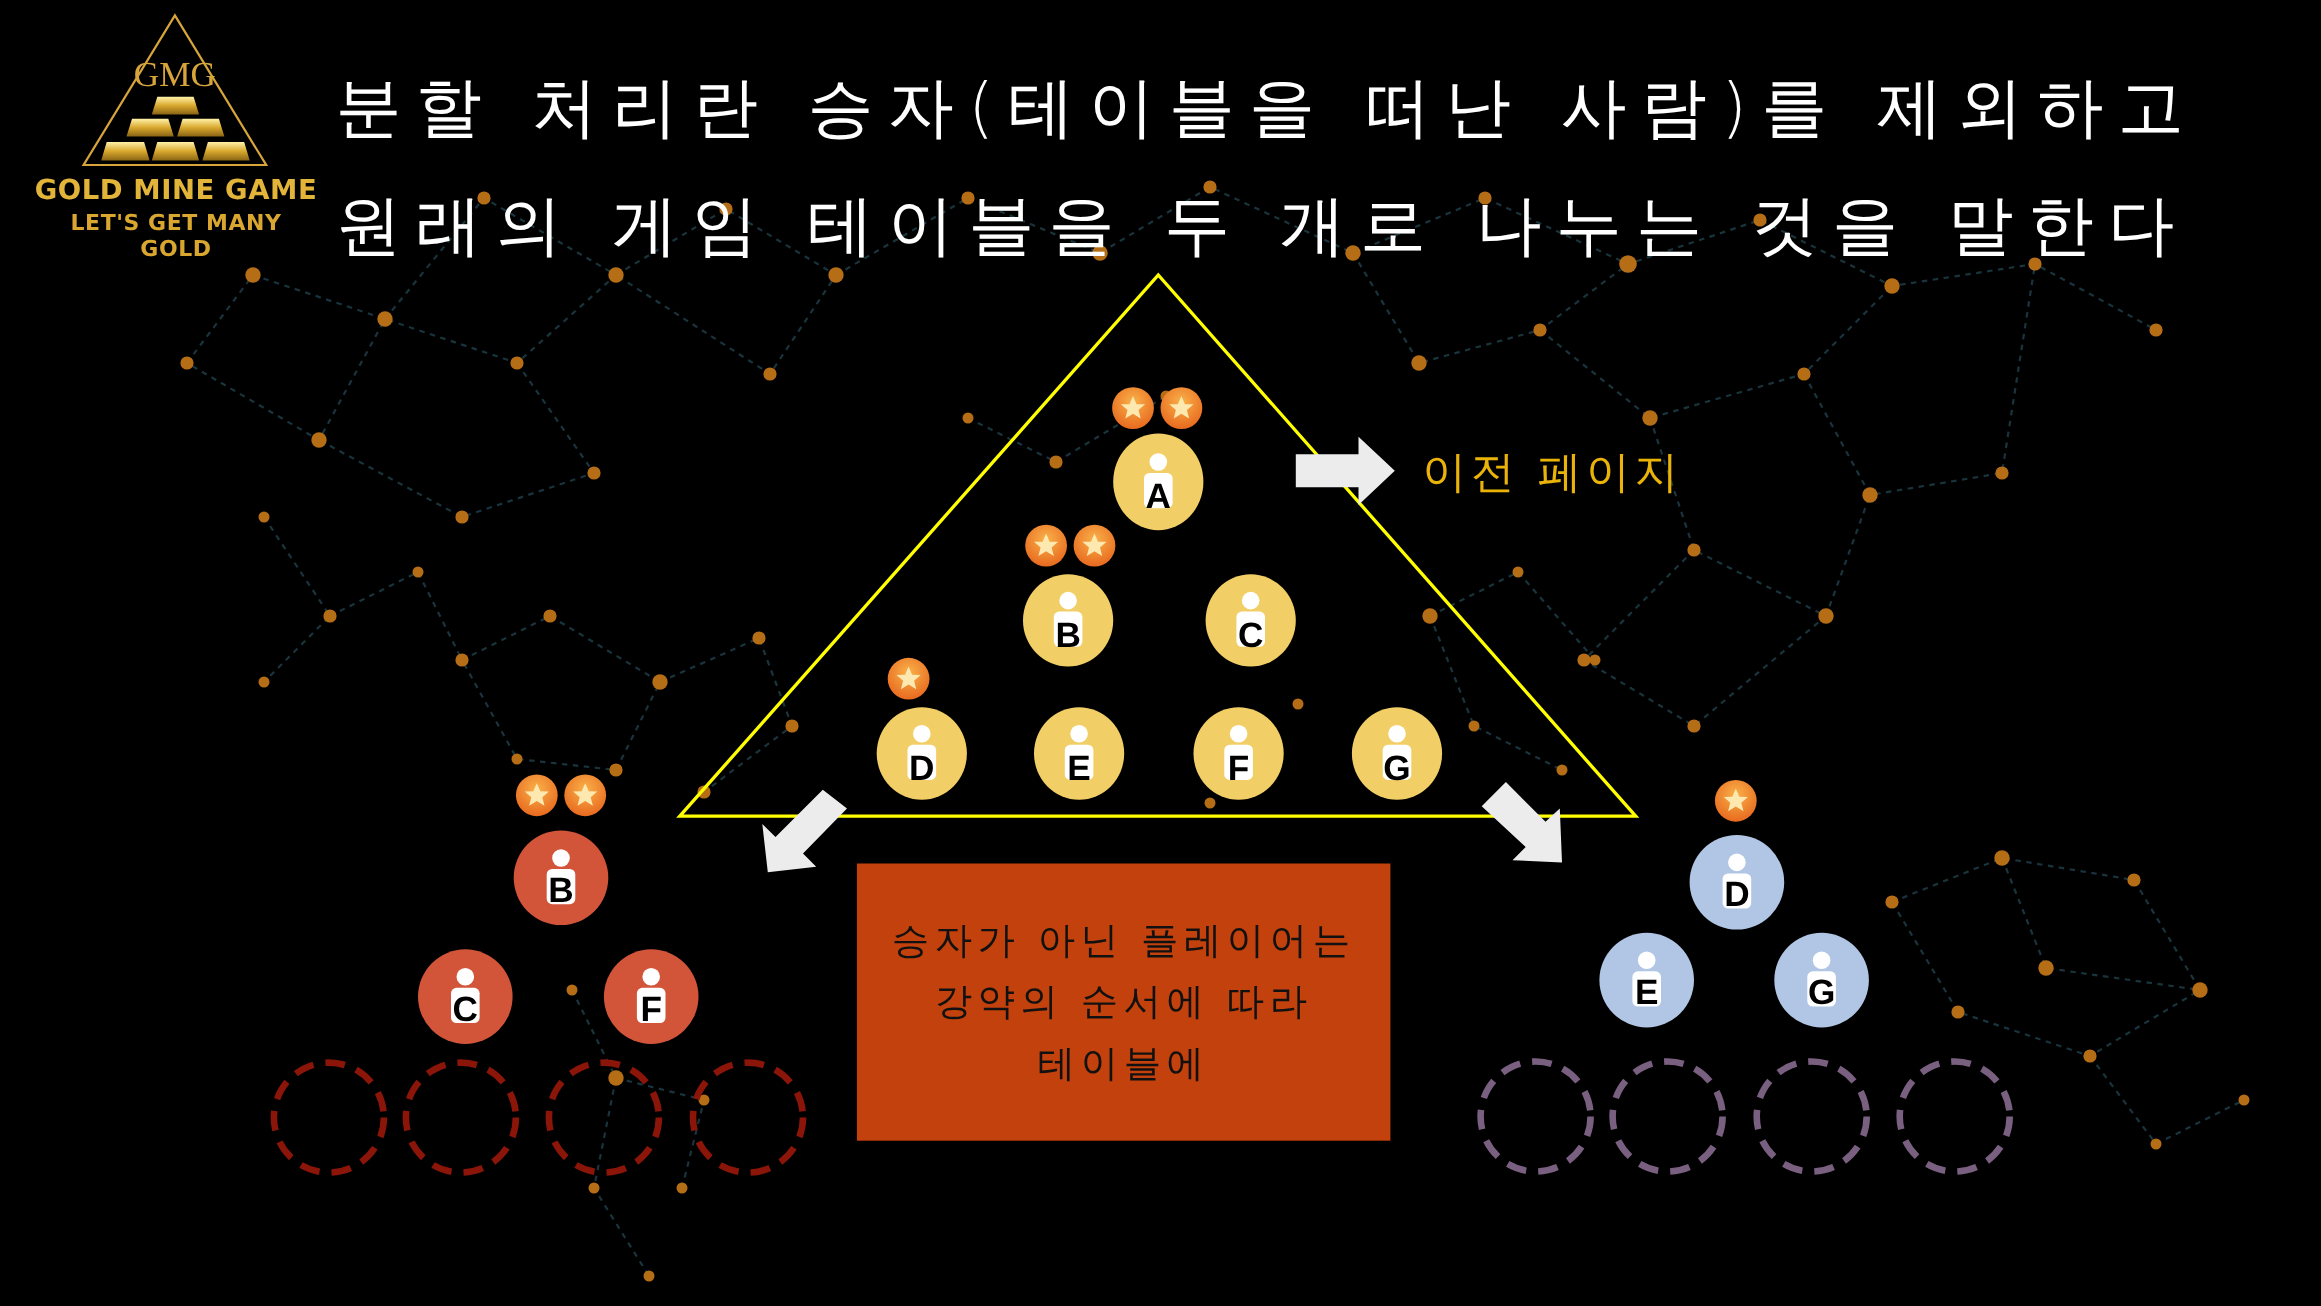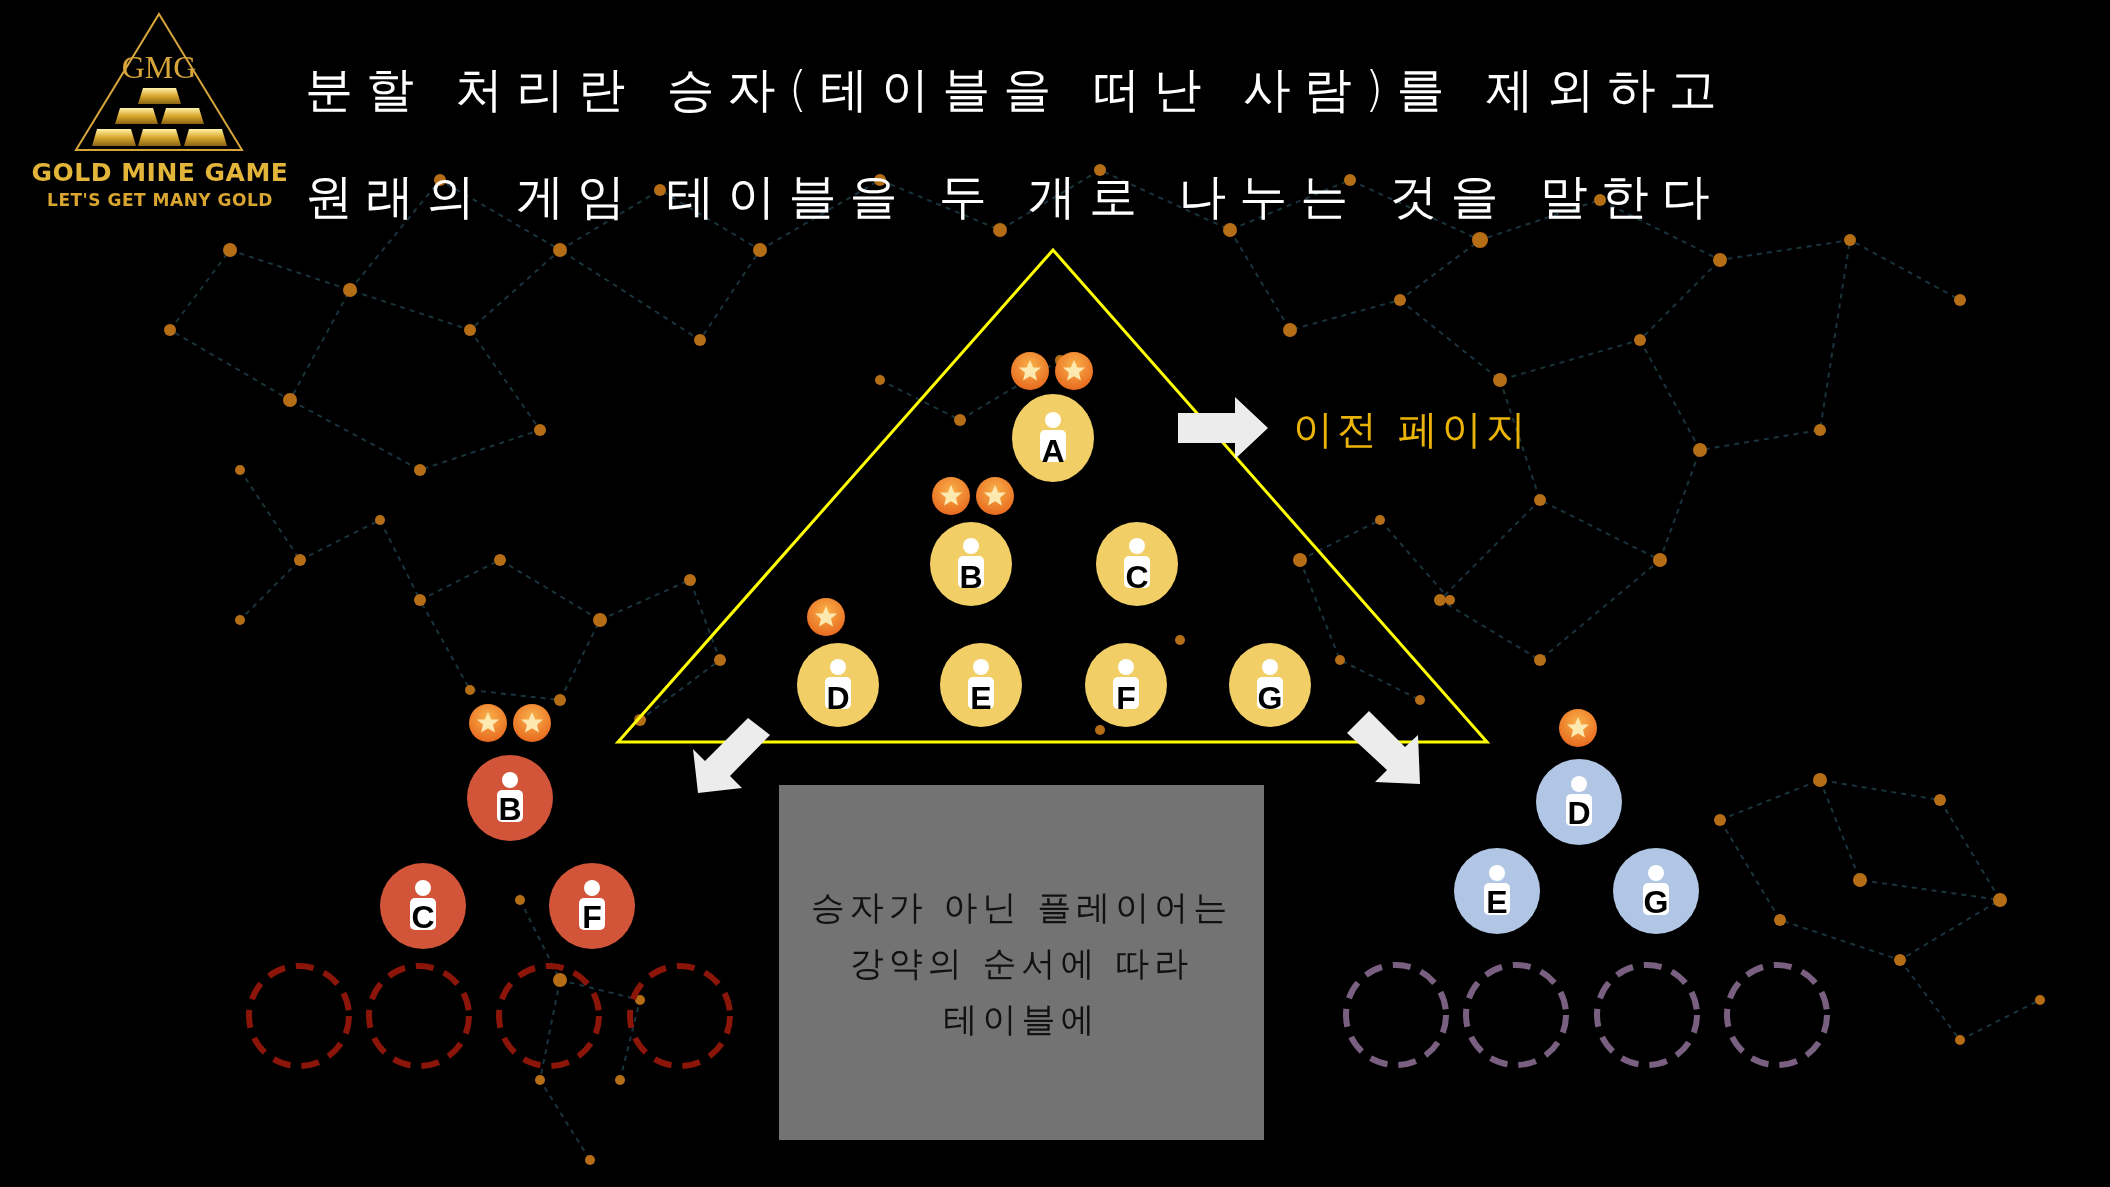--- a/index.html
+++ b/index.html
@@ -1,24 +1,24 @@
 <!DOCTYPE html>
 <html><head>
 <meta charset="utf-8">
 <style>
   html, body { margin:0; padding:0; background:#000; }
   body { width:2110px; height:1187px; position:relative; overflow:hidden; font-family:"DejaVu Sans", sans-serif; }
   #stage { position:absolute; left:0; top:0; width:2110px; height:1187px;padding-left:41px; }
   .logo-title { position:absolute; left:30px; top:158px; width:260px; text-align:center; color:#e2b43a; font-family:"DejaVu Sans", sans-serif; font-weight:bold; font-size:25px; letter-spacing:0.5px; }
-  .logo-sub { position:absolute; left:30px; top:190px; width:260px; text-align:center; color:#d9a62f; font-family:"DejaVu Sans", sans-serif; font-weight:bold; font-size:17px; letter-spacing:0.5px; }
-  .title-line { position:absolute; left:305px; color:#fff; font-family:"DejaVu Sans", sans-serif; font-size:48px; letter-spacing:13px; white-space:nowrap; font-weight:300; }
+  .logo-sub { position:absolute; left:30px; top:190px; width:260px; text-align:center; color:#d9a62f; font-family:"DejaVu Sans", sans-serif; font-weight:bold; font-size:20px; letter-spacing:0.5px; }
+  .title-line { position:absolute; left:305px; color:#fff; font-family:"DejaVu Sans", sans-serif; font-size:60px; letter-spacing:13px; white-space:nowrap; font-weight:300; }
   #title1 { top:58px; }
   #title2 { top:165px; }
   .prev-label { position:absolute; left:1293px; top:402px; color:#eab308; font-family:"DejaVu Sans", sans-serif; font-size:40px; letter-spacing:4px; white-space:nowrap; cursor:pointer; }
-  .info-box { position:absolute; left:779px; top:785px; width:485px; height:355px; background:#737373; display:flex; flex-direction:column; justify-content:center; align-items:center; }
+  .info-box { position:absolute; left:779px; top:785px; width:485px; height:252px; background:#c2410c; display:flex; flex-direction:column; justify-content:center; align-items:center; }
   .info-line { color:#111; font-family:"DejaVu Sans", sans-serif; font-size:34px; letter-spacing:5px; line-height:56px; text-align:center; white-space:nowrap; }
   .node-label { font-family:"Liberation Sans", sans-serif; font-weight:bold; fill:#000; text-anchor:middle; }
 </style>
 </head>
 <body>
 
 <div id="stage">
   <svg width="2110" height="1187" viewBox="0 0 2110 1187" xmlns="http://www.w3.org/2000/svg" style="position:absolute;left:0;top:0;">
     <defs>
       <radialGradient id="starGrad" cx="50%" cy="35%" r="65%">

